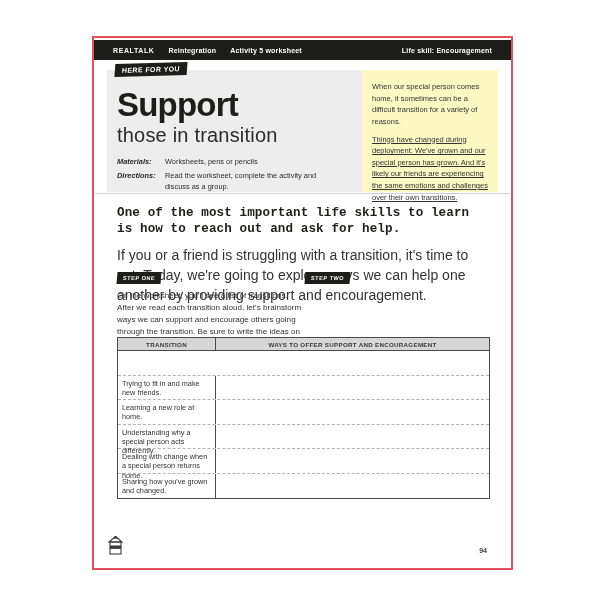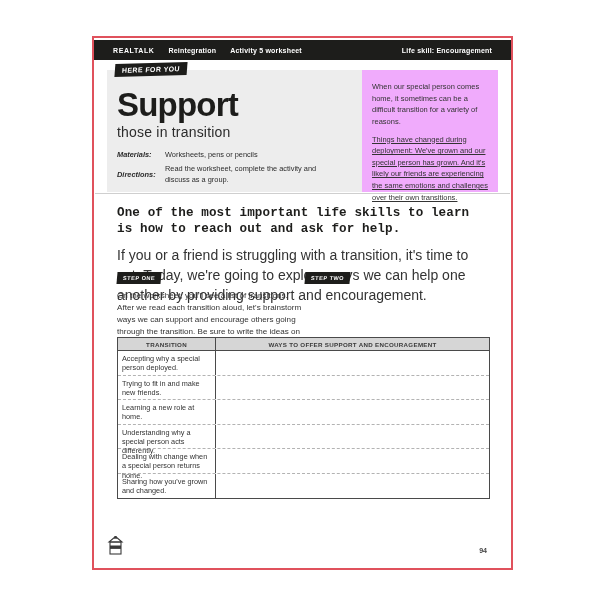--- a/index.html
+++ b/index.html
@@ -21,37 +21,37 @@
   .topbar .left { display:flex; gap:14px; align-items:center; }
   .topbar .brand { letter-spacing:.6px; }
 
   
   .hero-left {
     position:absolute; left:13px; top:32px; width:269px; height:122px;
     background:#ededed;
   }
   .hero-right {
     position:absolute; left:268px; top:32px; width:136px; height:122px;
-    background:#f0abfc; padding:11px 9px 0 10px;
+    background:#fef9c3; padding:11px 9px 0 10px;
     font-size:7.5px; line-height:1.55; color:#333;
   }
   .hero-right p + p { margin-top:6px;text-decoration:underline; }
 
   .badge-hfy {
     position:absolute; left:21px; top:25px; z-index:2;
     background:#1d1d1b; color:#fff; font-size:7px; font-weight:bold;
     letter-spacing:.4px; padding:3px 7px 2.5px;
     transform:skewX(-6deg) rotate(-1.6deg);
   }
 
   .hero-left .inner { padding:18px 0 0 10px; }
   .hero-title { font-size:33px; font-weight:800; letter-spacing:-0.8px; color:#1d1d1b; line-height:1; }
-  .hero-sub { font-size:14px; font-weight:400; color:#2b2b2b; margin-top:3px; letter-spacing:.2px; }
+  .hero-sub { font-size:20px; font-weight:400; color:#2b2b2b; margin-top:3px; letter-spacing:.2px; }
   .meta { margin-top:10px; }
-  .meta-row { display:flex; font-size:7.4px; line-height:1.4; margin-top:4px;align-items:center; }
+  .meta-row { display:flex; font-size:7.4px; line-height:1.4; margin-top:4px; }
   .meta-label { width:48px; flex:0 0 48px; font-weight:bold; font-style:italic; }
   .meta-value { width:160px; }
 
   .rule { position:absolute; left:1px; right:1px; top:155px; border-top:1px solid #cfcfcf; }
 
   
   .lesson { position:absolute; left:23px; top:167px; width:375px; }
   .lesson h2 { font-size:12.6px; font-weight:bold; line-height:1.3; color:#1d1d1b; letter-spacing:.1px;font-family:Liberation Mono, monospace; }
   .lesson p { font-size:14px; line-height:1.45; margin-top:7px; color:#333; }
 
@@ -137,21 +137,20 @@
   <div class="step step2">
     <span class="step-badge">STEP TWO</span>
   </div>
 
   <div class="wtable">
     <div class="thead">
       <div class="c1">TRANSITION</div>
       <div class="c2">WAYS TO OFFER SUPPORT AND ENCOURAGEMENT</div>
     </div>
     <div class="trow">
-      <div class="c1">Accepting why a special person deployed.</div>
       <div class="c2"></div>
     </div>
     <div class="trow">
       <div class="c1">Trying to fit in and make new friends.</div>
       <div class="c2"></div>
     </div>
     <div class="trow">
       <div class="c1">Learning a new role at home.</div>
       <div class="c2"></div>
     </div>

